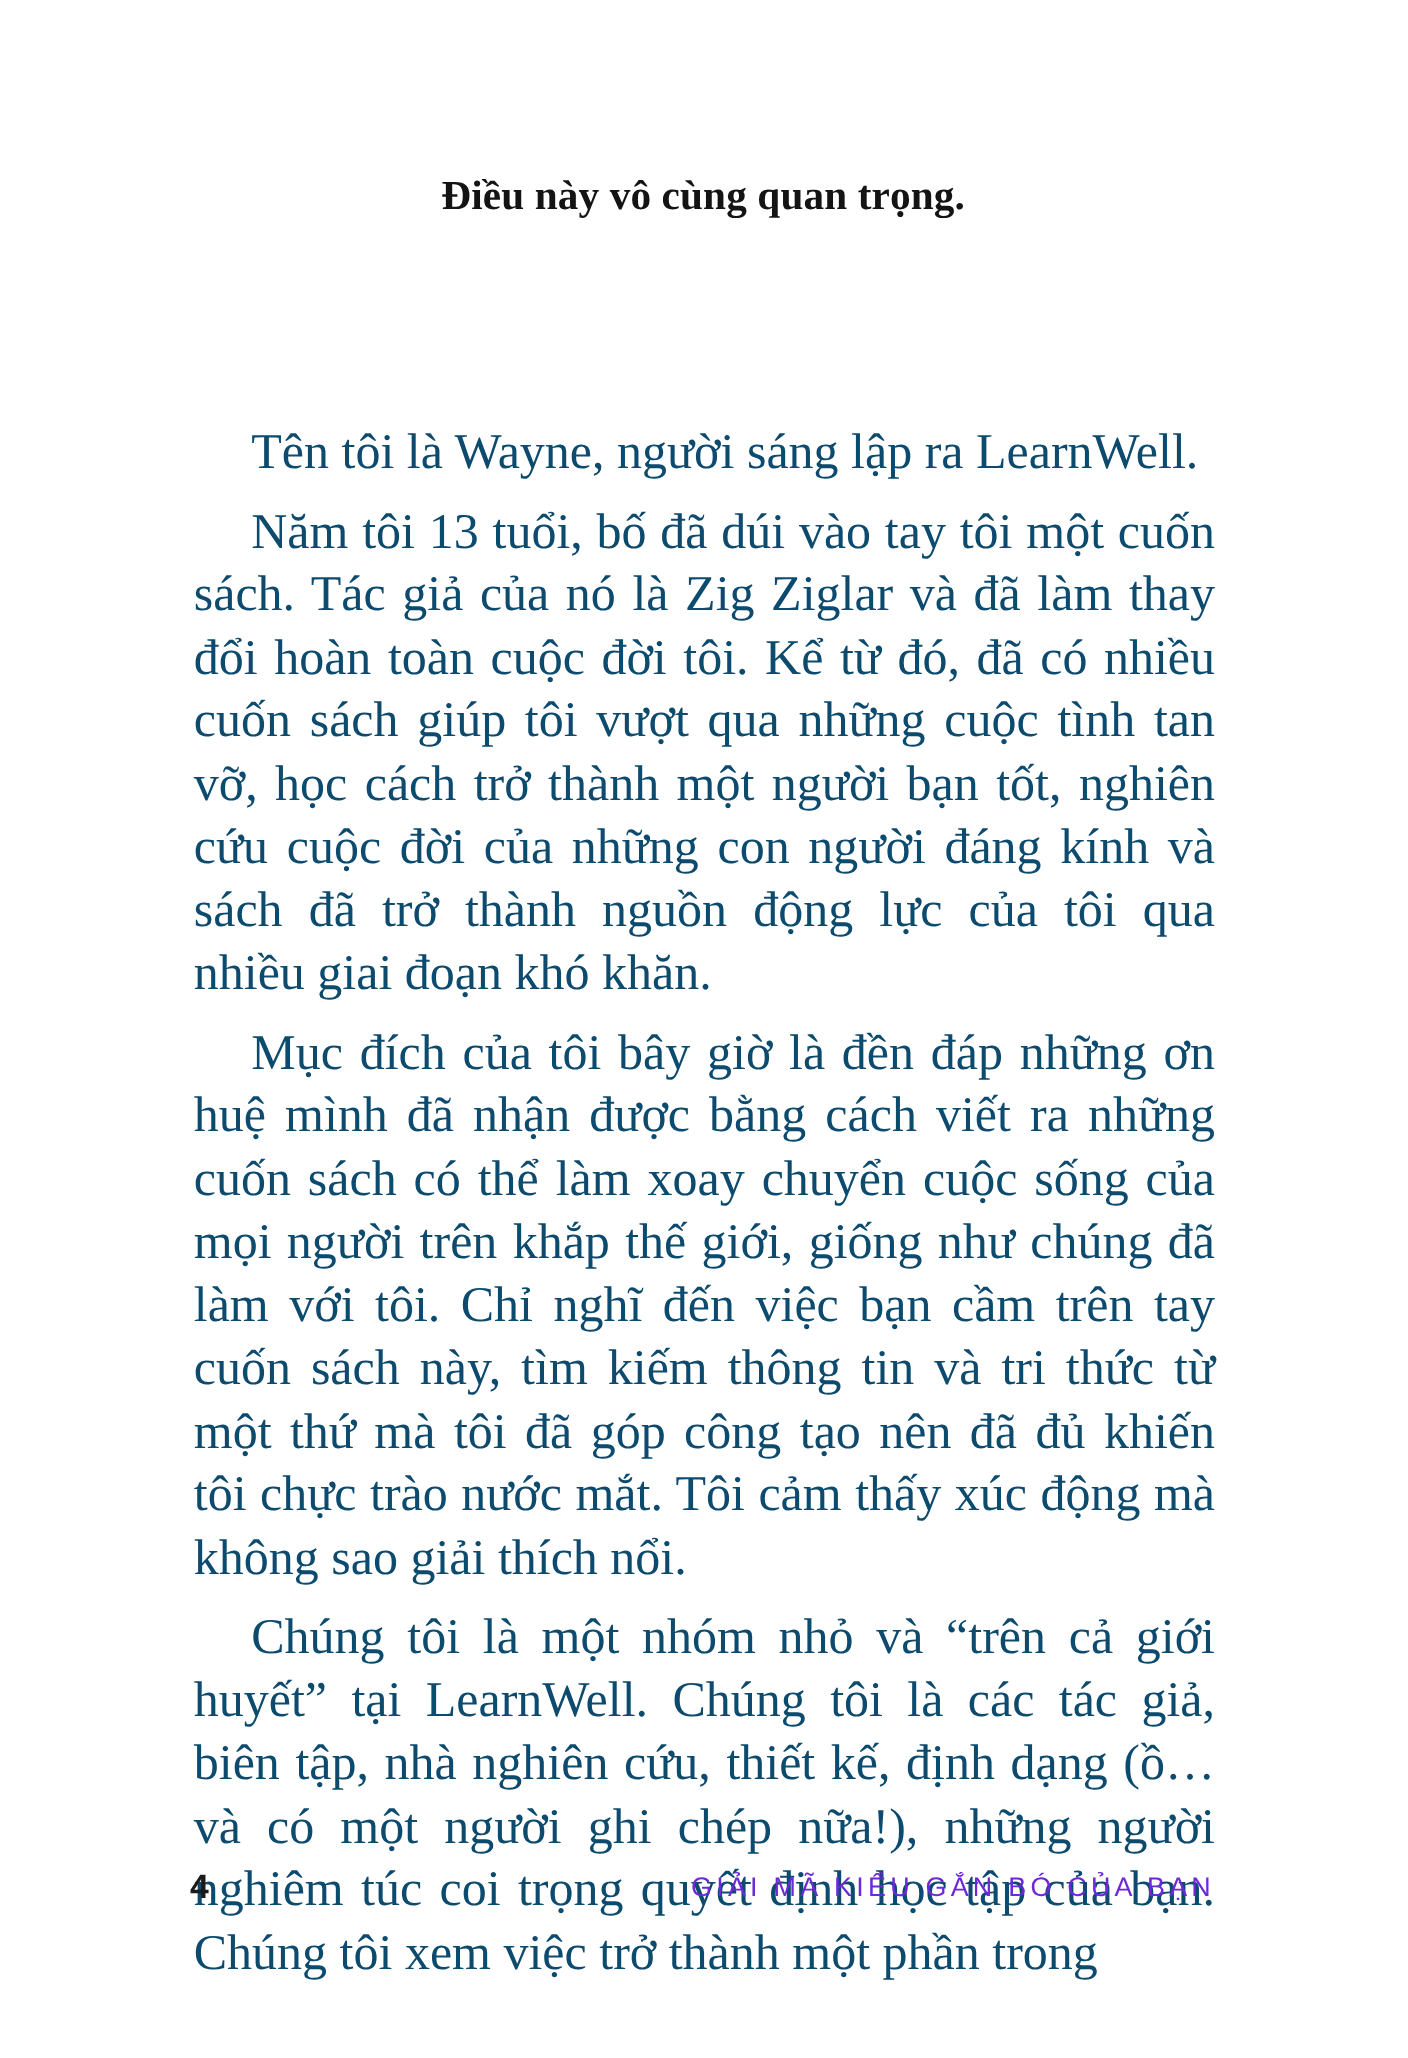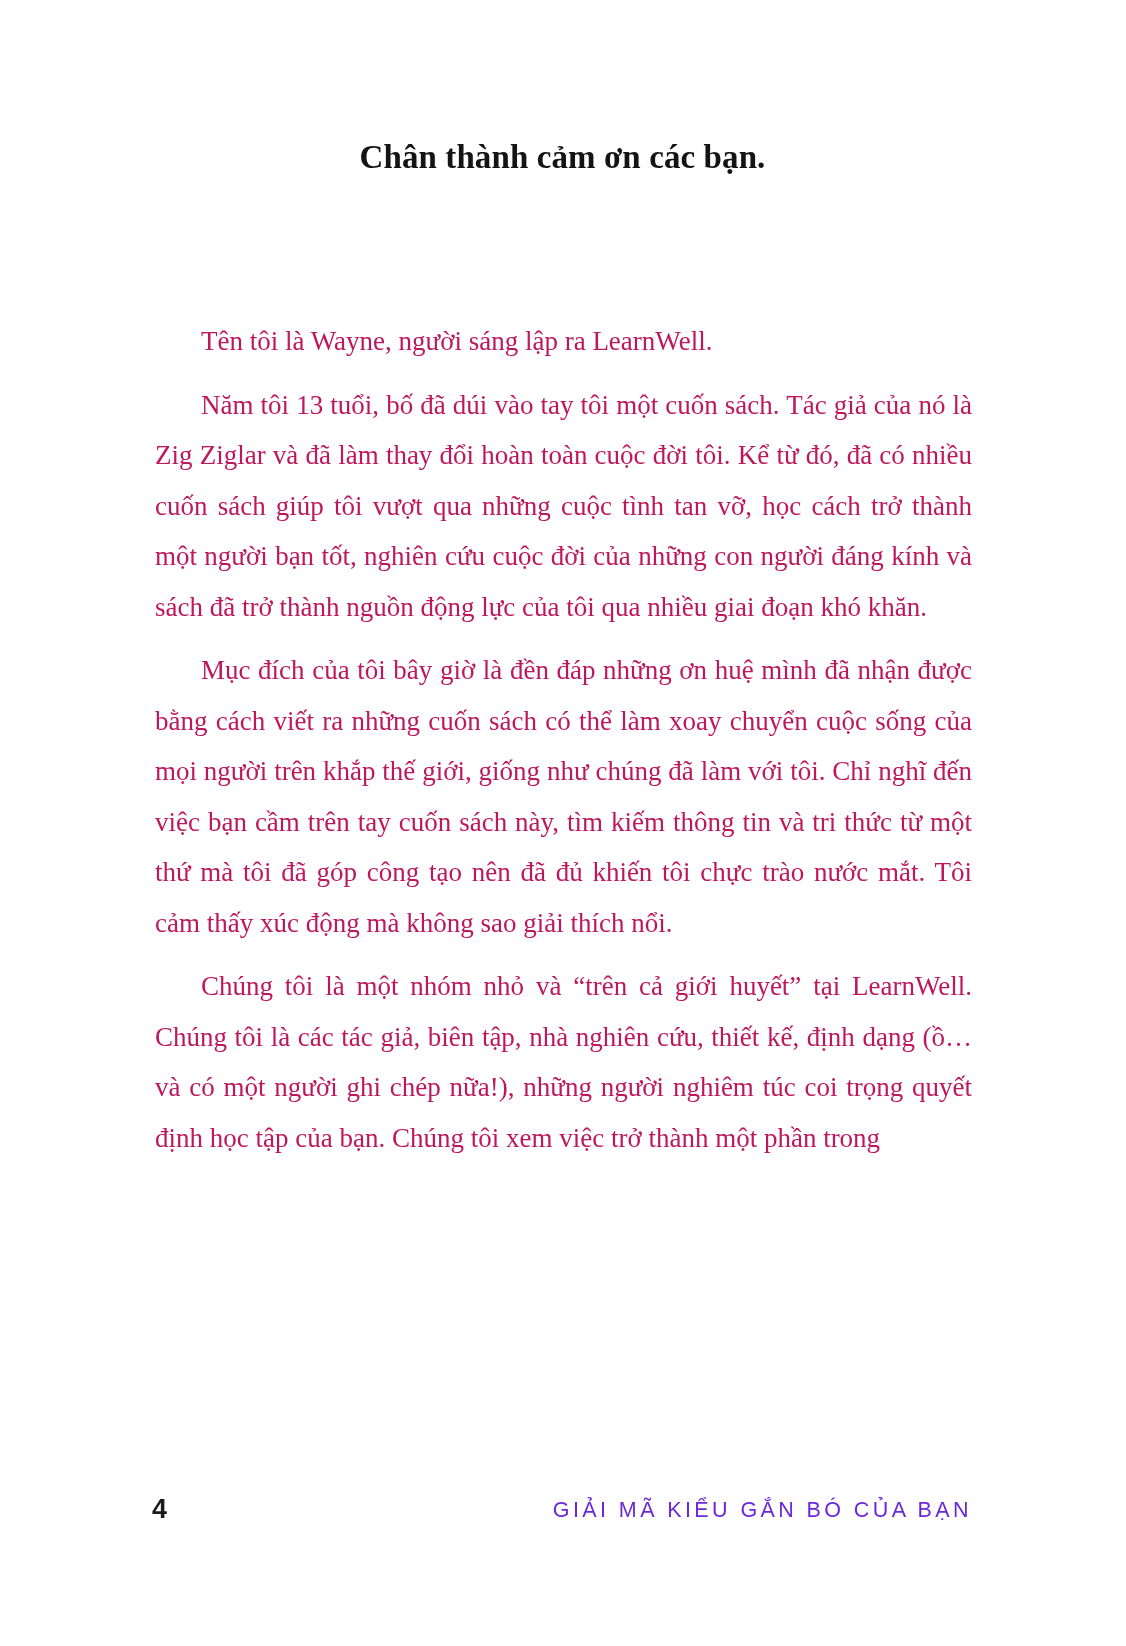--- a/index.html
+++ b/index.html
@@ -33,26 +33,26 @@
   }
   .heading .hline {
     display: block;
     white-space: nowrap;
   }
 
   
   .body-col {
     position: absolute;
     left: 155px;
-    top: 316px;
+    top: 336px;
     width: 817px;
     font-family: "Liberation Serif", "DejaVu Serif", serif;
-    font-size: 27px;
+    font-size: 40px;
     line-height: 50.5px;
-    color: #be185d;
+    color: #0c4a6e;
     text-align: justify;
     text-justify: inter-word;
   }
 
   .body-col p {
     margin: 0 0 13px 0;
     text-indent: 46px;
     text-align: justify;
   }
   .body-col p.last {
@@ -94,21 +94,21 @@
     line-height: 32px;
     white-space: nowrap;
   }
 </style>
 </head>
 <body>
 
 <div class="page">
 
   <div class="heading">
-    <span class="hline">Chân thành cảm ơn các bạn.</span>
+    <span class="hline">Điều này vô cùng quan trọng.</span>
   </div>
 
   <div class="body-col">
     <p>Tên tôi là Wayne, người sáng lập ra LearnWell.</p>
     <p>Năm tôi 13 tuổi, bố đã dúi vào tay tôi một cuốn sách. Tác giả của nó là Zig Ziglar và đã làm thay đổi hoàn toàn cuộc đời tôi. Kể từ đó, đã có nhiều cuốn sách giúp tôi vượt qua những cuộc tình tan vỡ, học cách trở thành một người bạn tốt, nghiên cứu cuộc đời của những con người đáng kính và sách đã trở thành nguồn động lực của tôi qua nhiều giai đoạn khó khăn.</p>
     <p>Mục đích của tôi bây giờ là đền đáp những ơn huệ mình đã nhận được bằng cách viết ra những cuốn sách có thể làm xoay chuyển cuộc sống của mọi người trên khắp thế giới, giống như chúng đã làm với tôi. Chỉ nghĩ đến việc bạn cầm trên tay cuốn sách này, tìm kiếm thông tin và tri thức từ một thứ mà tôi đã góp công tạo nên đã đủ khiến tôi chực trào nước mắt. Tôi cảm thấy xúc động mà không sao giải thích nổi.</p>
     <p class="last">Chúng tôi là một nhóm nhỏ và “trên cả giới huyết” tại LearnWell. Chúng tôi là các tác giả, biên tập, nhà nghiên cứu, thiết kế, định dạng (ồ…và có một người ghi chép nữa!), những người nghiêm túc coi trọng quyết định học tập của bạn. Chúng tôi xem việc trở thành một phần trong</p>
   </div>
 
   <div class="footer">

